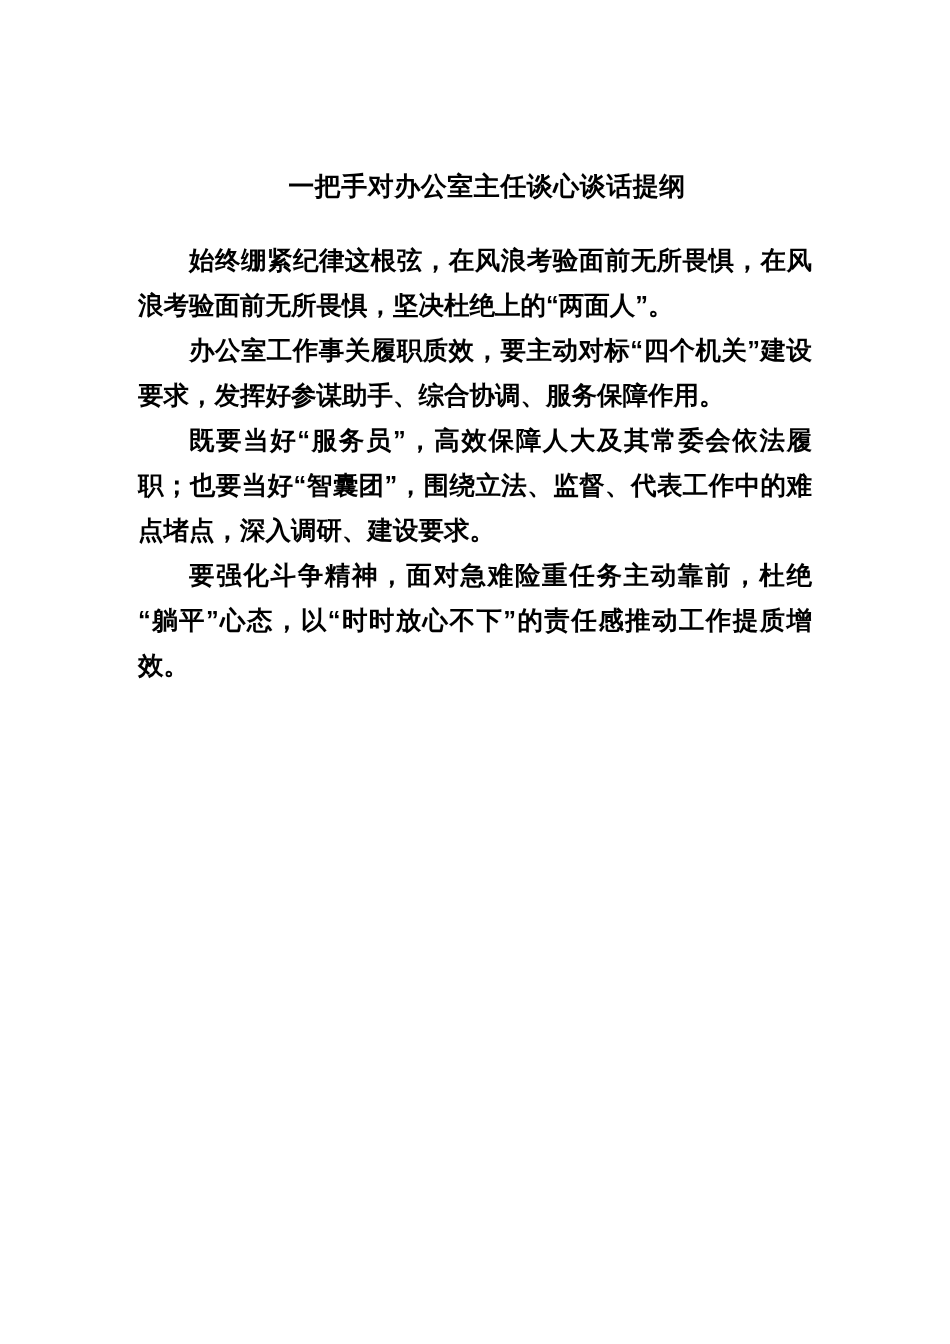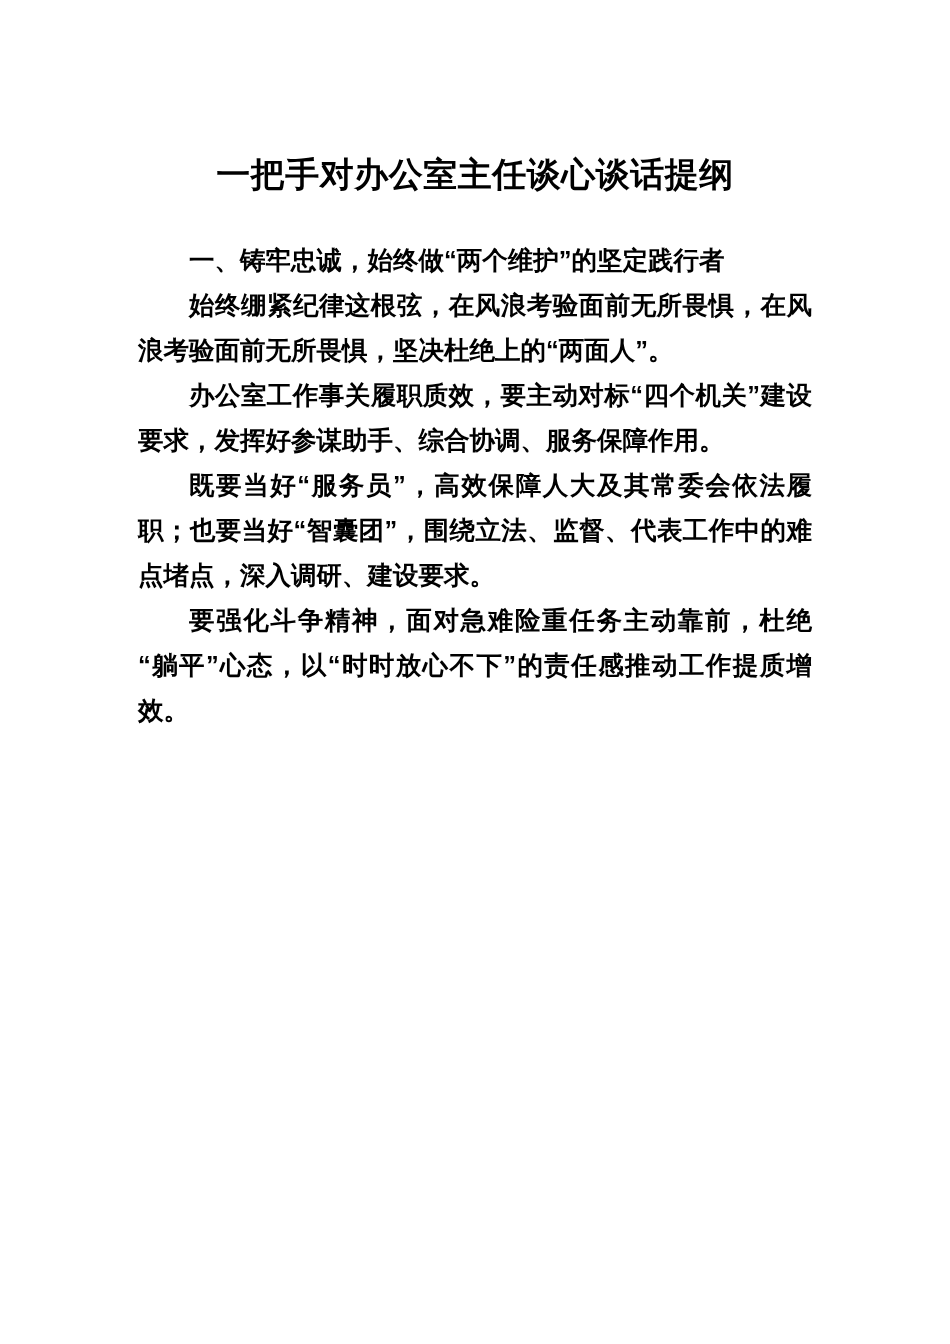--- a/index.html
+++ b/index.html
@@ -29,24 +29,24 @@
   
   .text-column {
     position: absolute;
     left: 138px;
     top: 0;
     width: 674px;
   }
 
   
   .doc-title {
-    margin: 0;
+    margin: 12px;
     padding: 0;
     text-align: center;
-    font-size: 34px;
+    font-size: 26px;
     font-weight: 700;
     line-height: 44px;
     letter-spacing: 0.5px;
     position: absolute;
     left: 0;
     top: 152px;
     width: 674px;
     white-space: nowrap;
   }
 
@@ -87,21 +87,20 @@
 </head>
 <body>
 
 <div class="page">
 
   <div class="text-column">
 
     <h1 class="doc-title">一把手对办公室主任谈心谈话提纲</h1>
 
     <div class="body-flow">
-        <p class="para heading">一、铸牢忠诚，始终做“两个维护”的坚定践行者</p>
         <p class="para">始终绷紧纪律这根弦，在风浪考验面前无所畏惧，在风浪考验面前无所畏惧，坚决杜绝上的“两面人”。</p>
         <p class="para">办公室工作事关履职质效，要主动对标“四个机关”建设要求，发挥好参谋助手、综合协调、服务保障作用。</p>
         <p class="para">既要当好“服务员”，高效保障人大及其常委会依法履职；也要当好“智囊团”，围绕立法、监督、代表工作中的难点堵点，深入调研、建设要求。</p>
         <p class="para">要强化斗争精神，面对急难险重任务主动靠前，杜绝“躺平”心态，以“时时放心不下”的责任感推动工作提质增效。</p>
       </div>
 
   </div>
 
 </div>
 

